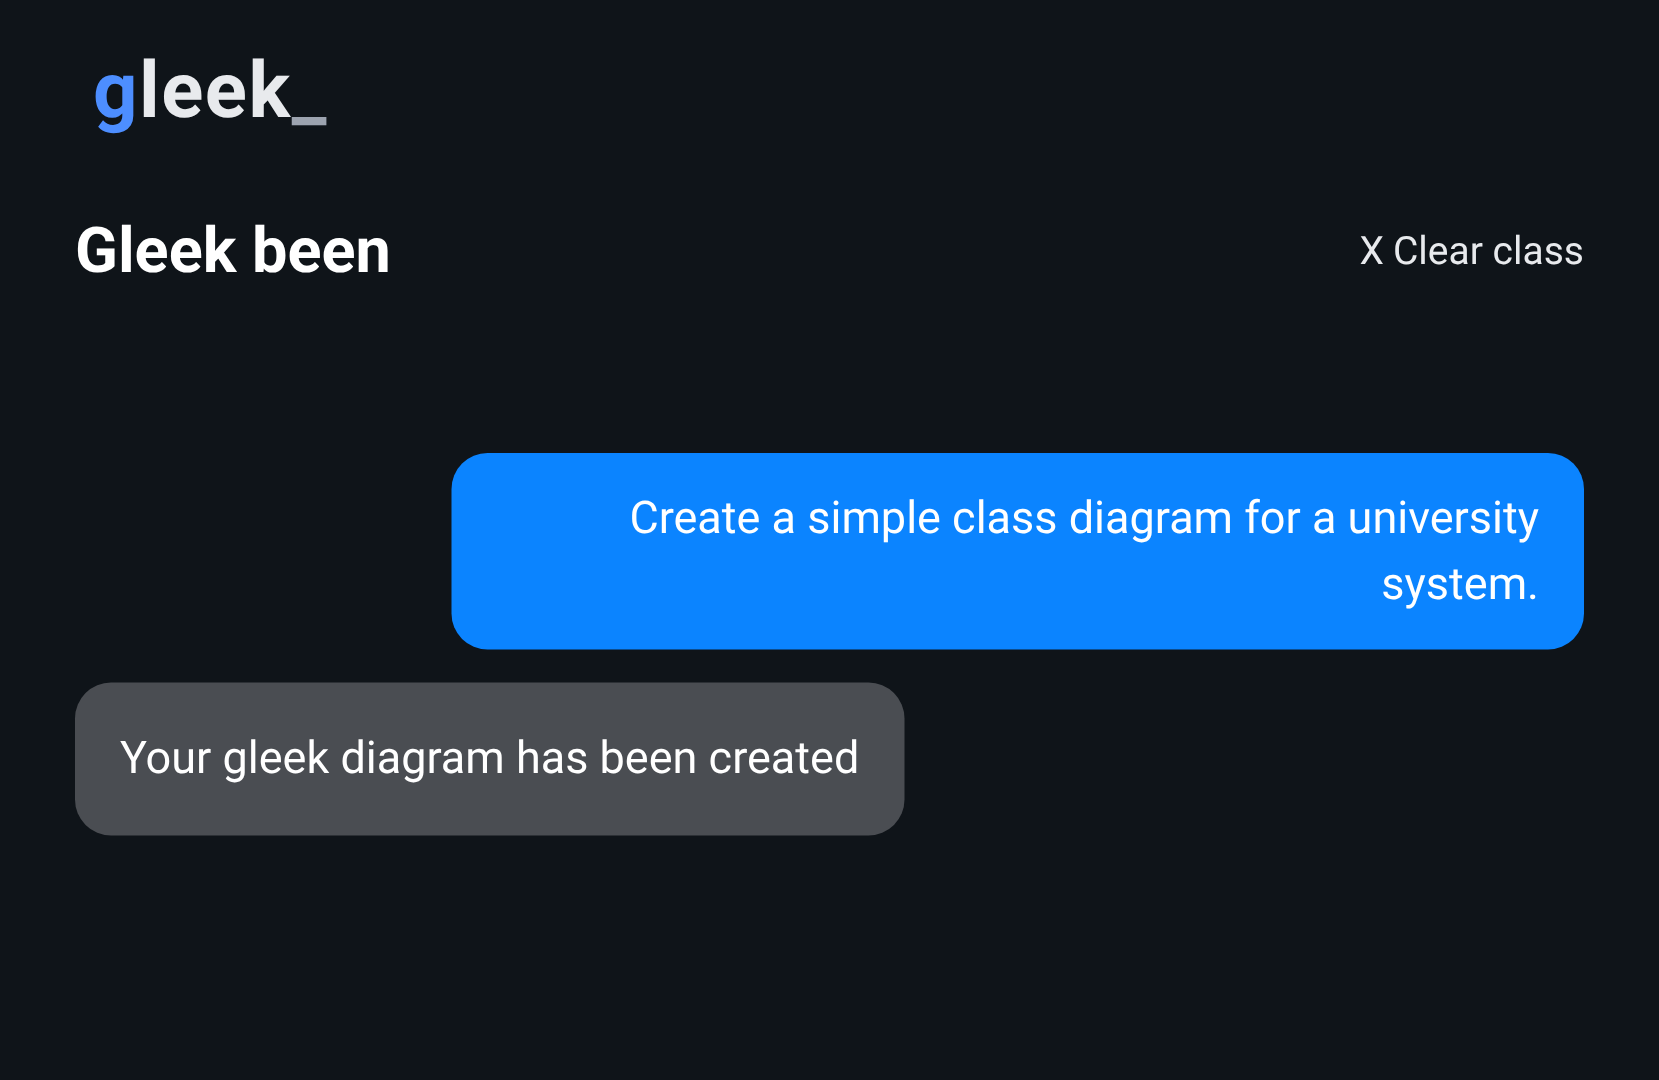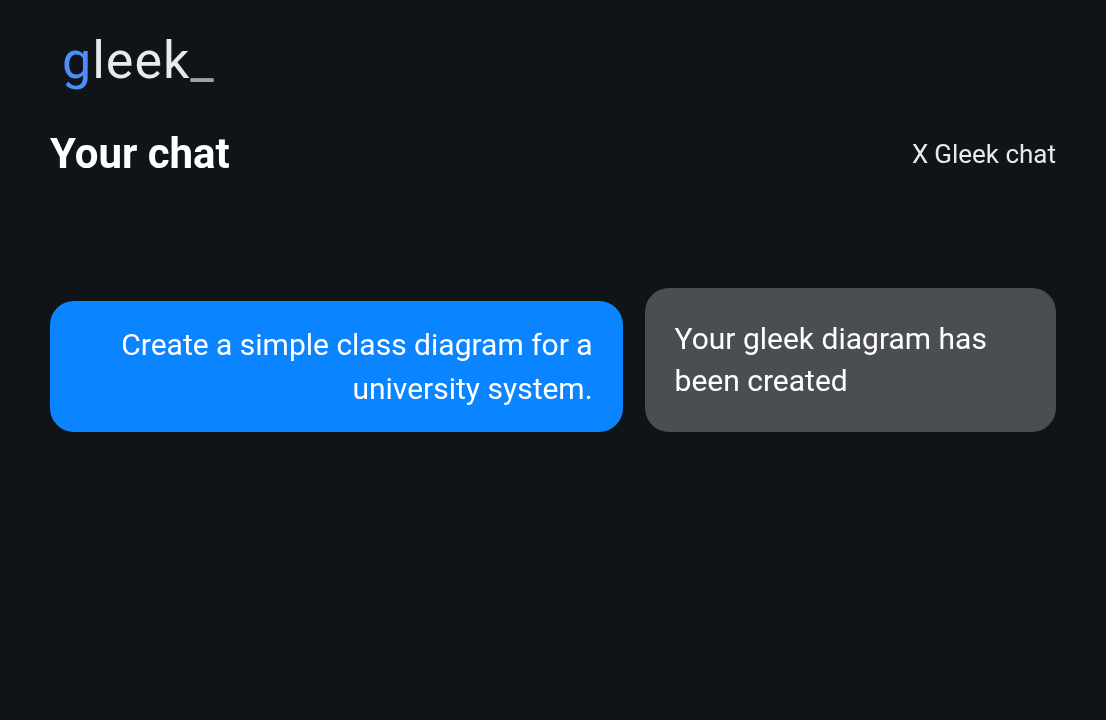--- a/index.html
+++ b/index.html
@@ -17,23 +17,23 @@
       overflow: hidden;
     }
     
     .container {
       padding: 30px 50px;
       height: 100%;
     }
     
     .logo {
       font-size: 52px;
-      font-weight: 400;
+      font-weight: 700;
       letter-spacing: 1px;
-      margin-bottom: 38px;
+      margin-bottom: 52px;
       padding-left: 12px;
     }
     
     .logo-g {
       color: #4d8eff;
       display: inline-block;
     }
     
     .logo-rest {
       color: #e8eaed;
@@ -65,21 +65,21 @@
       border: none;
       font-family: inherit;
     }
     
     .clear-chat-x {
       margin-right: 6px;
     }
     
     .messages {
       display: flex;
-      flex-direction: row;
+      flex-direction: column;
       gap: 22px;
     }
     
     .message-user {
       align-self: flex-end;
       background-color: #0b84ff;
       color: #ffffff;
       padding: 22px 30px;
       border-radius: 24px;
       font-size: 30px;
@@ -103,23 +103,23 @@
   </style>
 </head>
 <body>
 
 <div class="container">
   <div class="logo">
     <span class="logo-g">g</span><span class="logo-rest">leek</span><span class="logo-underscore">_</span>
   </div>
 
   <div class="header-row">
-    <h1 class="chat-title">Your chat</h1>
+    <h1 class="chat-title">Gleek been</h1>
     <button class="clear-chat">
-      <span class="clear-chat-x">X</span><span>Gleek chat</span>
+      <span class="clear-chat-x">X</span><span>Clear class</span>
     </button>
   </div>
 
   <div class="messages">
     <div class="message-user">Create a simple class diagram for a university system.</div>
     <div class="message-assistant">Your gleek diagram has been created</div>
   </div>
 </div>
 
 </body></html>

